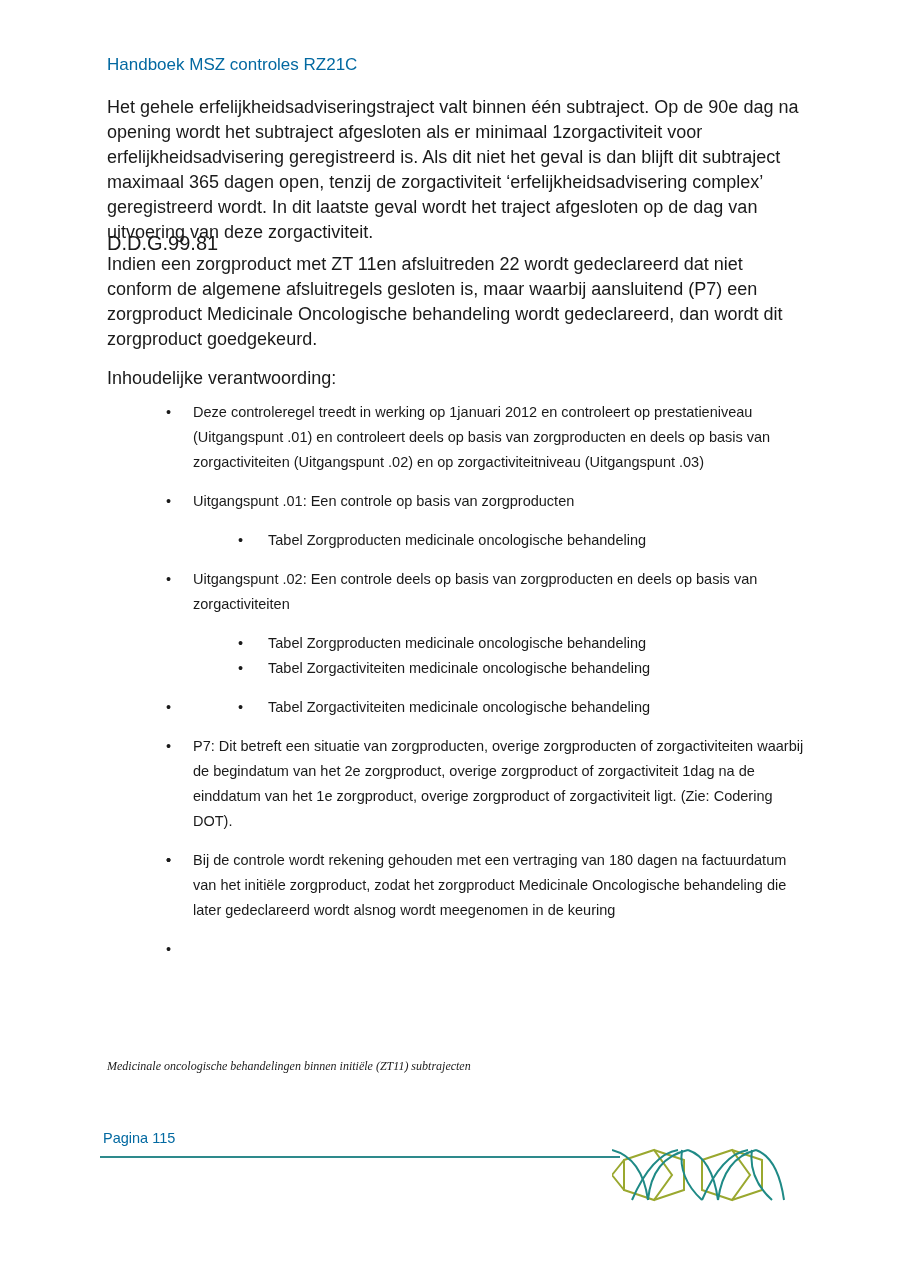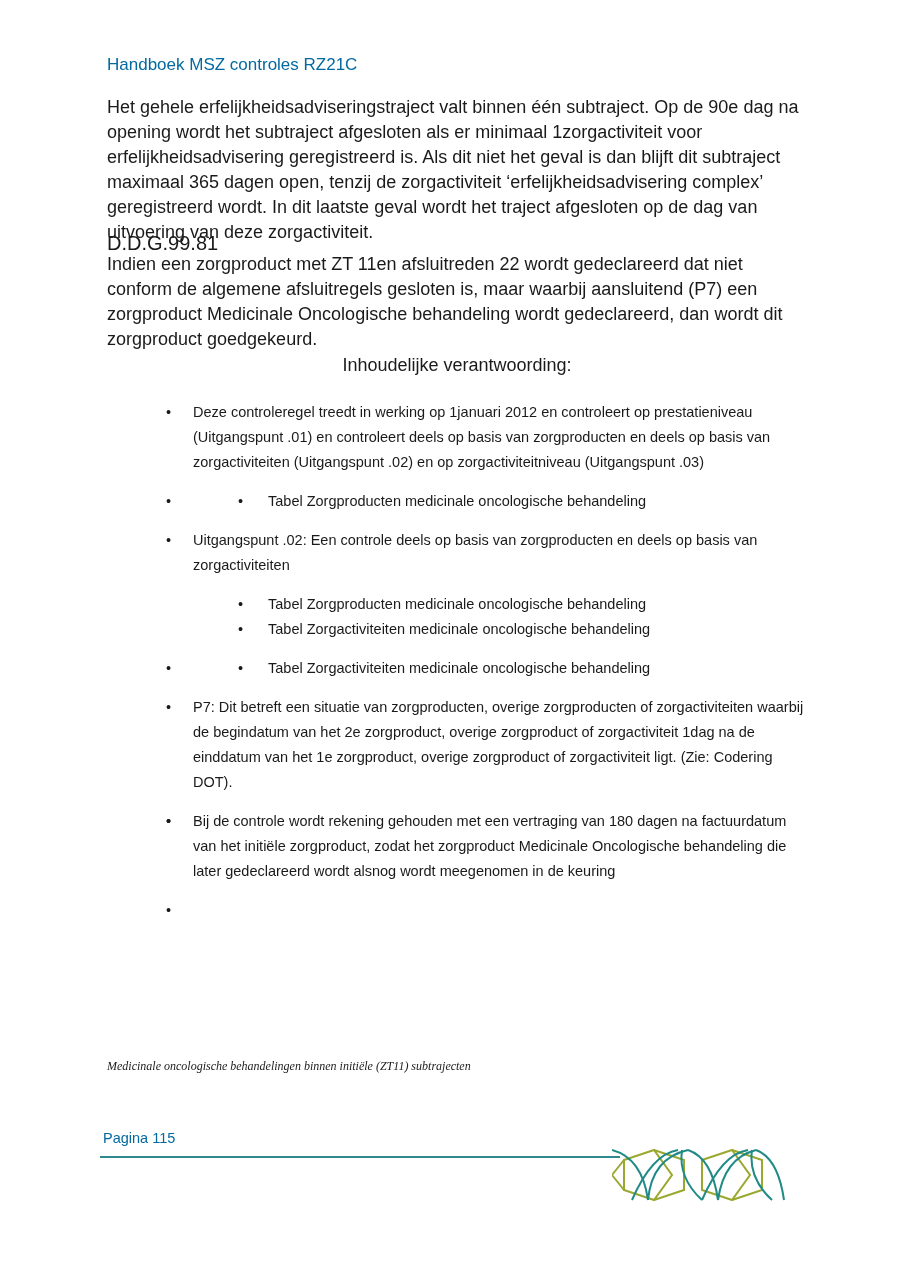--- a/index.html
+++ b/index.html
@@ -3,21 +3,21 @@
   <meta charset="utf-8">
   <style>
     html, body { margin: 0; padding: 0; background: #ffffff; }
     body { width: 900px; height: 1273px; position: relative; overflow: hidden;
       font-family: "Liberation Sans", sans-serif; color: #1a1a1a; }
     .header { position: absolute; left: 107px; top: 55px; font-size: 17px; color: #0369a1; }
     .body-text { position: absolute; left: 107px; width: 700px; font-size: 18px; line-height: 25px; }
     #intro { top: 95px; }
     .heading { position: absolute; left: 107px; top: 232px; font-size: 20px; }
     #rule { top: 252px; }
-    #resp-label { top: 353px; text-align: center; }
+    #resp-label { top: 366px; }
     .list { position: absolute; left: 0; top: 400px; width: 900px; }
     .li { position: relative; padding-left: 193px; width: 620px; font-size: 14.5px; line-height: 25px; }
     .li .bullet { position: absolute; left: 166px; top: 0; }
     .sub { padding-left: 268px; width: 545px; }
     .sub .bullet { left: 238px; }
     .caption { position: absolute; left: 107px; top: 1059px; font-size: 12px; font-style: italic; font-family: Liberation Serif, serif; }
     .pagenum { position: absolute; left: 103px; top: 1130px; font-size: 14.5px; color: #0369a1; }
     .footline { position: absolute; left: 100px; top: 1156px; width: 520px; height: 2px; background: #2e8a8c; }
     .logo { position: absolute; left: 612px; top: 1148px; }
   </style>
@@ -34,20 +34,21 @@
 
 <div class="body-text" id="resp-label">Inhoudelijke verantwoording:</div>
 
 <div class="list">
   <div class="li" style="margin-bottom:14px">
     <span class="bullet">•</span>
     <span>Deze controleregel treedt in werking op 1januari  2012 en controleert op prestatieniveau (Uitgangspunt .01)  en controleert deels op basis van zorgproducten en deels op basis van zorgactiviteiten (Uitgangspunt .02) en op zorgactiviteitniveau (Uitgangspunt .03)</span>
   </div>
   <div class="li" style="margin-bottom:14px">
     <span class="bullet">•</span>
+    <span>Uitgangspunt .01: Een controle op basis van zorgproducten</span>
   </div>
   <div class="li sub" style="margin-bottom:14px">
     <span class="bullet">•</span>
     <span>Tabel Zorgproducten medicinale oncologische behandeling</span>
   </div>
   <div class="li" style="margin-bottom:14px">
     <span class="bullet">•</span>
     <span>Uitgangspunt .02: Een controle deels op basis van zorgproducten en deels op basis van zorgactiviteiten</span>
   </div>
   <div class="li sub">

